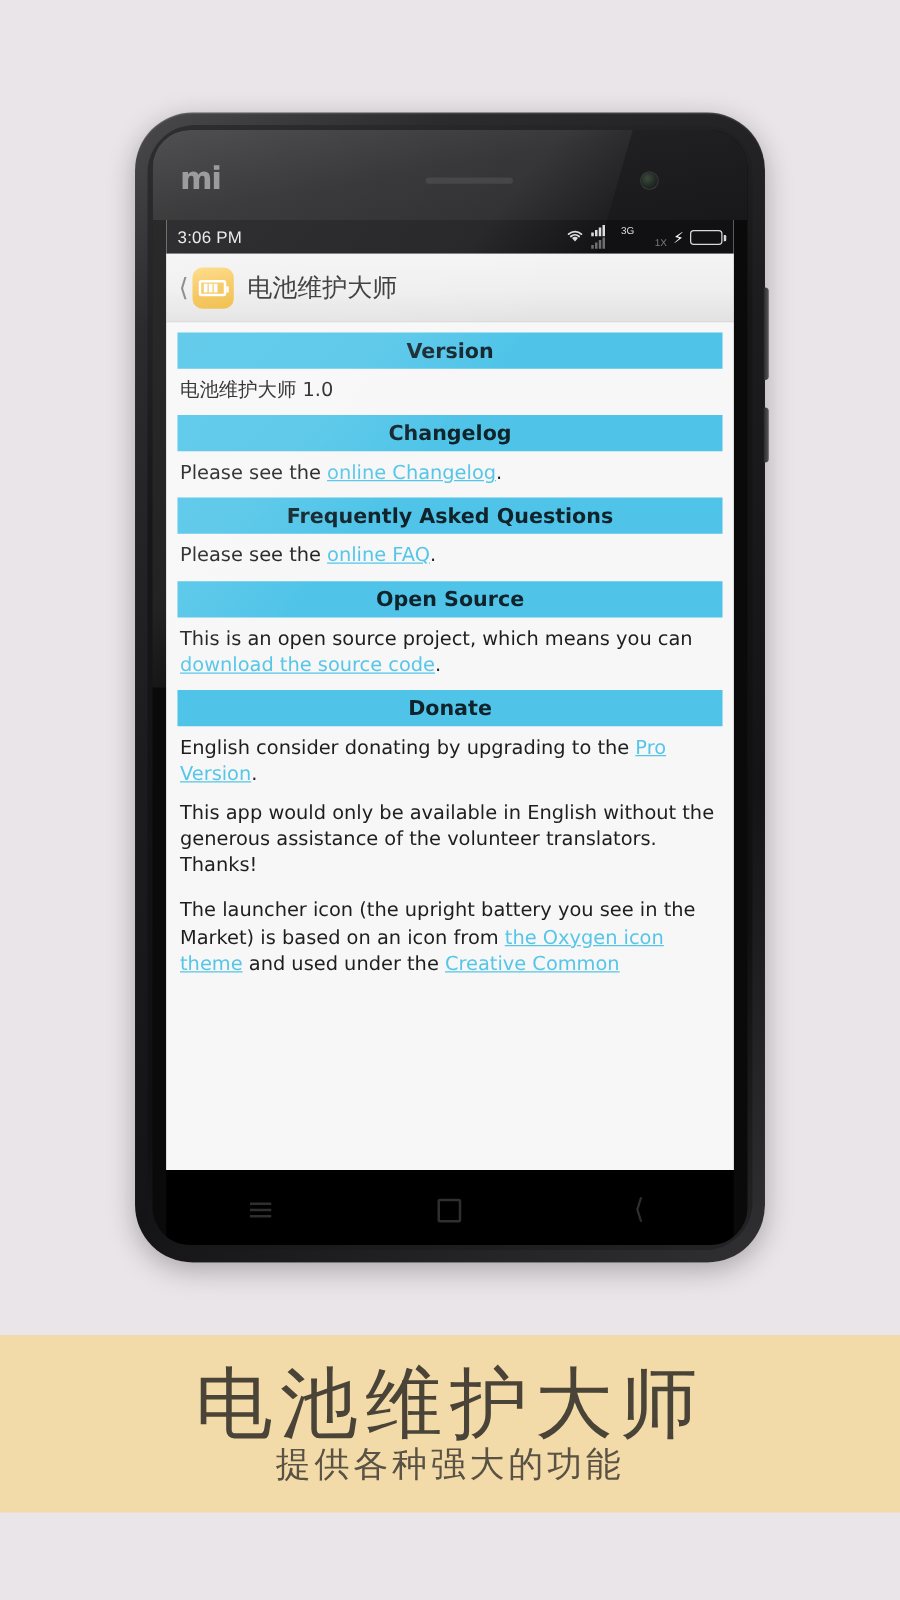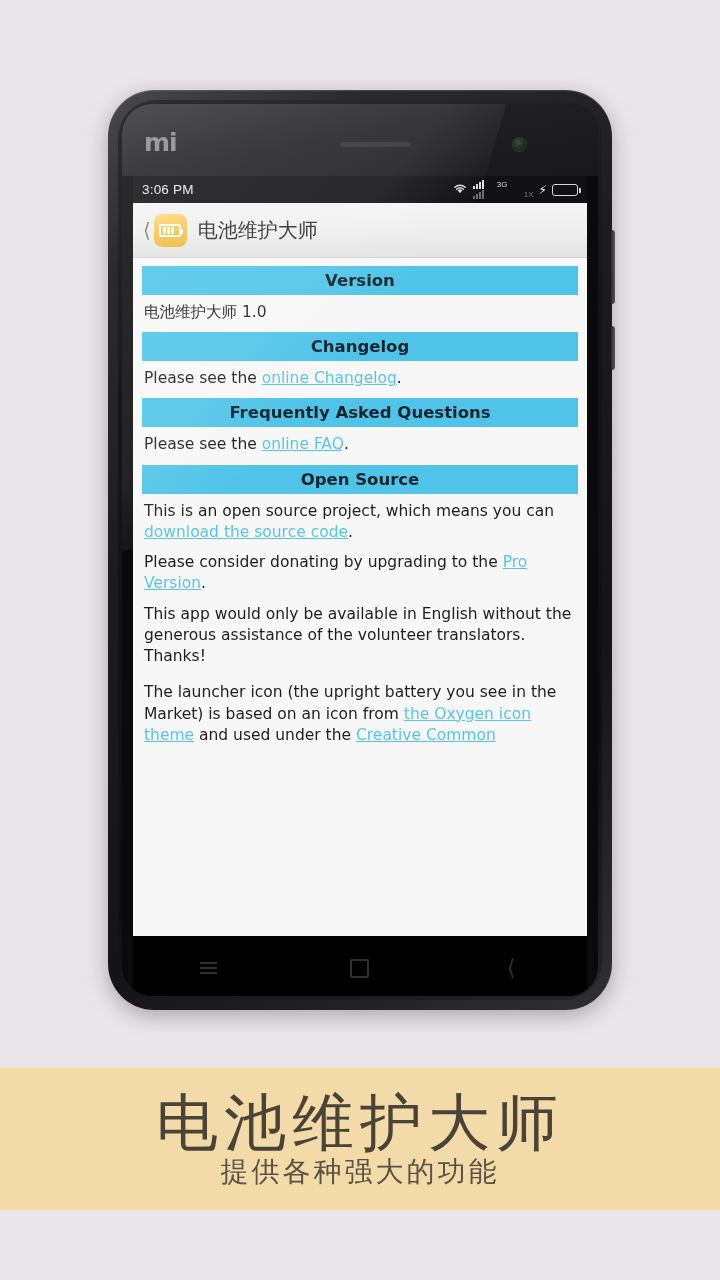--- a/index.html
+++ b/index.html
@@ -433,21 +433,22 @@
       <div class="content" id="content-area">
 
       <div class="section-header">Version</div>
           <p class="body-text"><span>电池维护大师 1.0</span></p>
           <div class="section-header">Changelog</div>
           <p class="body-text"><span>Please see the </span><span class="link">online Changelog</span><span>.</span></p>
           <div class="section-header">Frequently Asked Questions</div>
           <p class="body-text"><span>Please see the </span><span class="link">online FAQ</span><span>.</span></p>
           <div class="section-header">Open Source</div>
           <p class="body-text"><span>This is an open source project, which means you can </span><span class="link">download the source code</span><span>.</span></p>
-          <p class="body-text"><span>Please consider donating by upgrading to the </span><span class="link">Pro Version</span><span>.</span></p>
+          <div class="section-header">Donate</div>
+          <p class="body-text"><span>English consider donating by upgrading to the </span><span class="link">Pro Version</span><span>.</span></p>
           <p class="body-text para"><span>This app would only be available in English without the generous assistance of the volunteer translators. Thanks!</span></p>
           <p class="body-text para"><span>The launcher icon (the upright battery you see in the Market) is based on an icon from </span><span class="link">the Oxygen icon theme</span><span> and used under the </span><span class="link">Creative Common</span></p>
         </div>
     </div>
 
     <div class="nav-bar">
       <div class="nav-btn nav-menu">
           <span>
             <i></i>
             <i></i>

